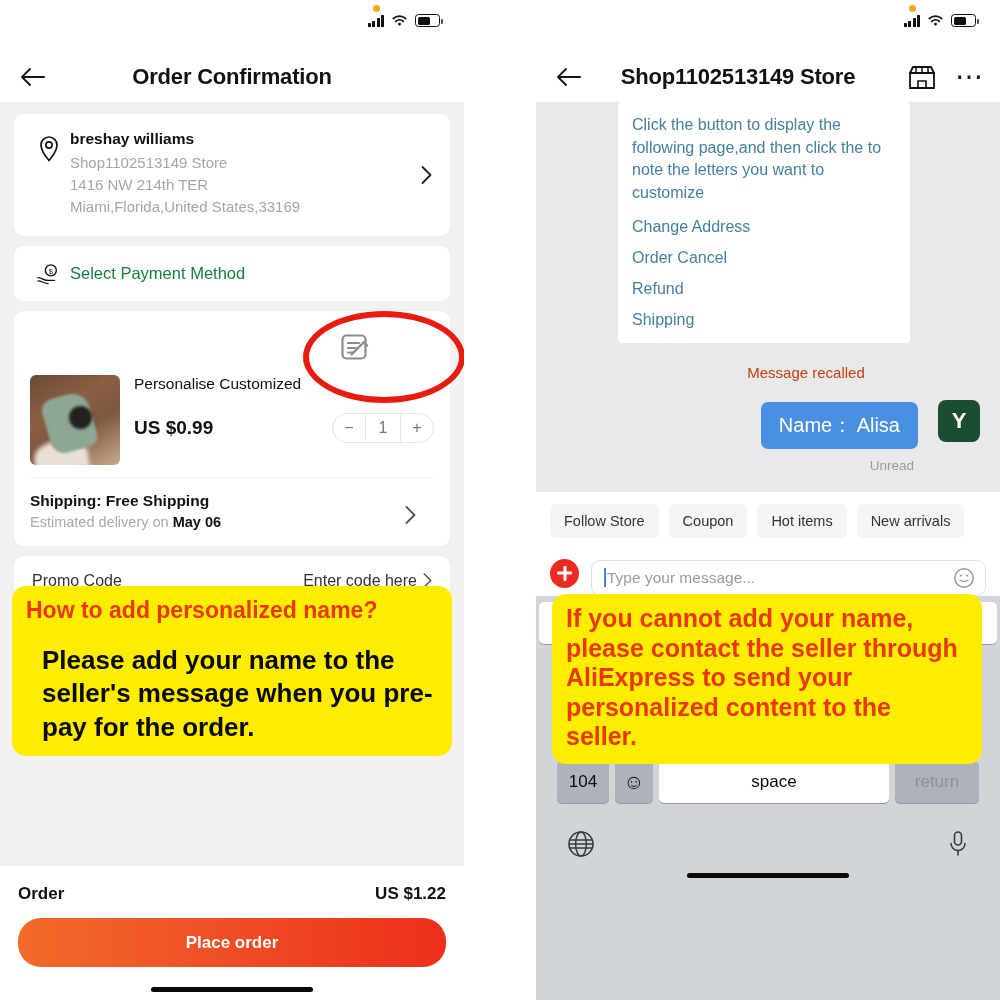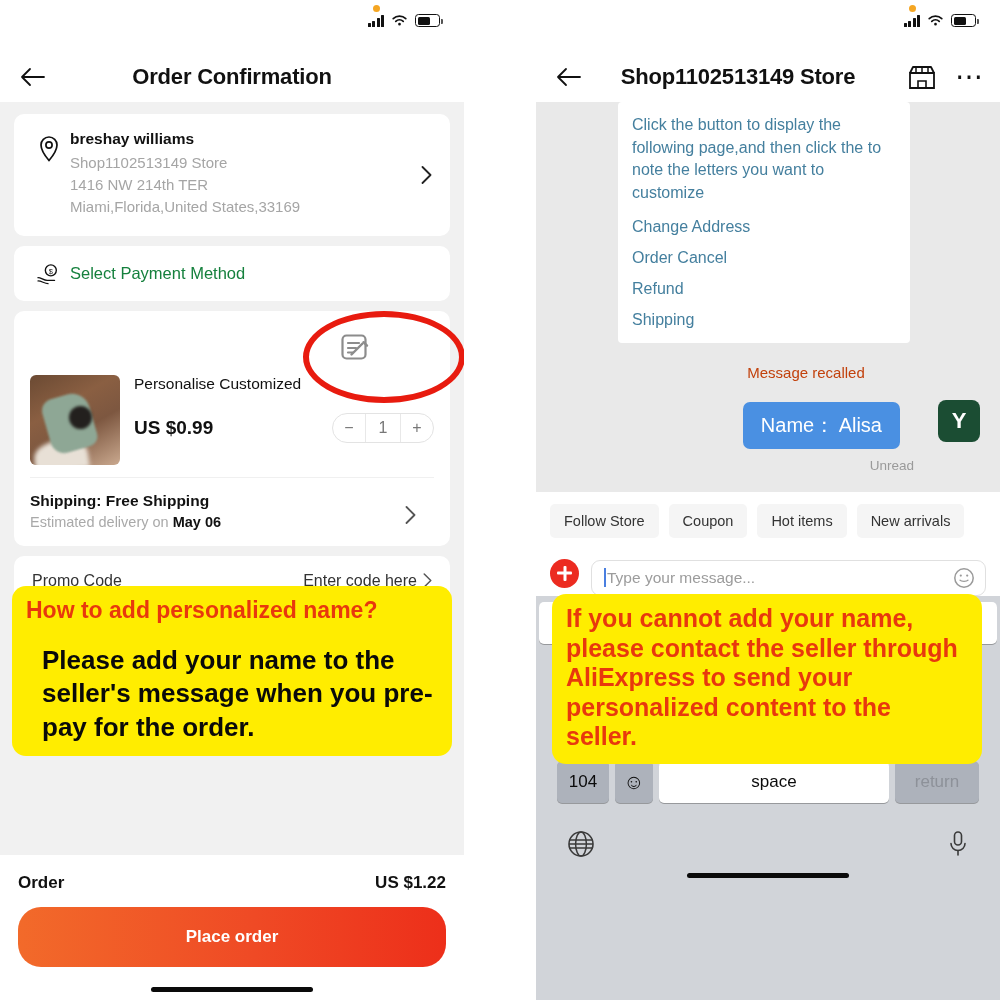--- a/index.html
+++ b/index.html
@@ -76,39 +76,39 @@
   .summary { background:#fff; border-radius:10px; margin: 0 14px; padding: 0 18px; }
   .sum-row { display:flex; align-items:center; justify-content:space-between; height: 50px; border-bottom:1px solid #f2f2f2; font-size: 16px; }
   .sum-row:last-child { border-bottom:none; }
   .sum-k { color:#333; }
   .sum-v { color:#333; display:flex; align-items:center; gap:6px; }
 
   .bottom-bar { position:absolute; left:0; bottom:0; width:464px; background:#fff; padding: 12px 18px 0 18px; }
   .total-row { display:flex; align-items:center; justify-content:space-between; padding: 6px 0 14px 0; }
   .total-k { font-size: 17px; font-weight:700; color:#111; }
   .total-v { font-size: 17px; font-weight:700; color:#111; }
-  .place-btn { height: 60px; border-radius: 23px; background: linear-gradient(90deg,#f26a2a 0%, #ef4a25 55%, #ed2f1a 100%);
+  .place-btn { height: 49px; border-radius: 23px; background: linear-gradient(90deg,#f26a2a 0%, #ef4a25 55%, #ed2f1a 100%);
                color:#fff; font-size: 17px; font-weight: 700; display:flex; align-items:center; justify-content:center; cursor:pointer; }
   .home-ind { width: 162px; height: 5px; border-radius: 3px; background:#0a0a0a; margin: 20px auto 8px auto; }
 
   
   .ellipse { position:absolute; border: 6px solid #e81b0f; border-radius: 50%; pointer-events:none; }
 
   
   .callout { position:absolute; background:#ffed00; border-radius: 14px; padding: 10px 14px 12px 14px; }
   .callout .hl { color:#e8380d; font-weight: 700; }
   .callout .bl { color:#0a0a0a; font-weight: 700; }
 
   
   .chat-body { position:absolute; top:102px; left:0; width:464px; height: 390px; background:#e9e9e9; }
   .bubble { position:absolute; left: 82px; top: 0; width: 292px; background:#fff; border-radius: 4px; padding: 12px 16px 14px 14px; }
   .bubble .msg { font-size: 16px; color: #447f9e; line-height: 1.42; }
   .bubble .opt { font-size: 16px; color:#447f9e; margin-top: 13px; cursor:pointer; }
   .recalled { position:absolute; left:0; width:540px; text-align:center; top: 262px; font-size: 15px; color:#c2410c; }
-  .msg-out { position:absolute; right: 100px; top: 300px; background:#4a90e2; border-radius: 7px; padding: 10px 18px;
+  .msg-out { position:absolute; right: 82px; top: 300px; background:#4a90e2; border-radius: 7px; padding: 10px 18px;
              color:#fff; font-size: 20px; }
   .avatar { position:absolute; right: 20px; top: 298px; width: 42px; height: 42px; border-radius: 8px; background:#1b4d33;
             color:#fff; font-size: 22px; font-weight:700; display:flex; align-items:center; justify-content:center; }
   .unread { position:absolute; right: 86px; top: 356px; font-size: 13.5px; color:#9a9a9a; }
 
   .chips { position:absolute; top: 492px; left:0; width: 464px; display:flex; gap: 10px; padding: 12px 14px 10px 14px; }
   .chip { background:#f5f5f5; border-radius: 5px; padding: 9px 14px; font-size: 14.5px; color:#333; cursor:pointer; white-space:nowrap; }
 
   .input-row { position:absolute; top: 550px; left:0; width: 464px; height: 46px; display:flex; align-items:center; padding: 0 14px; gap: 12px; }
   .plus { width: 29px; height: 29px; border-radius: 50%; background:#ec2b20; position:relative; flex:none; cursor:pointer; }

